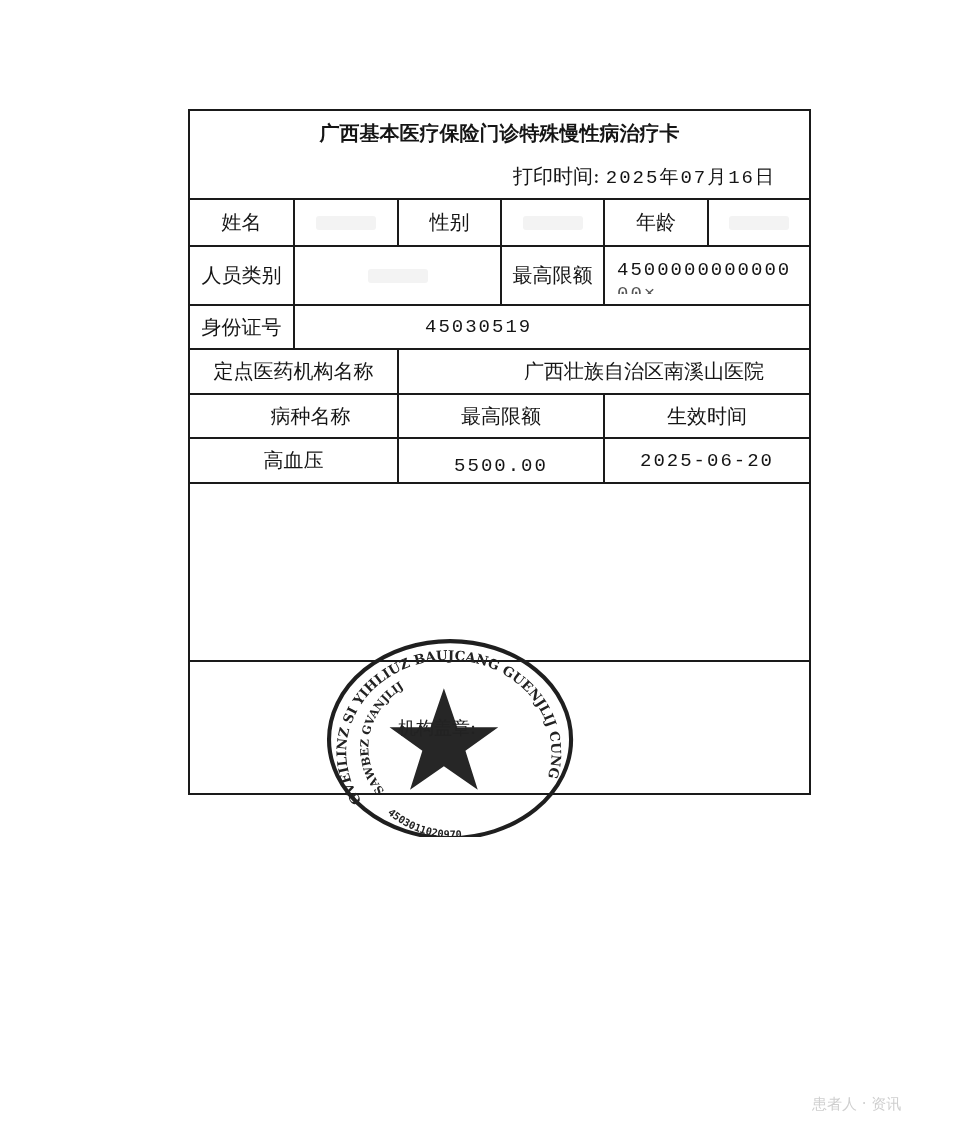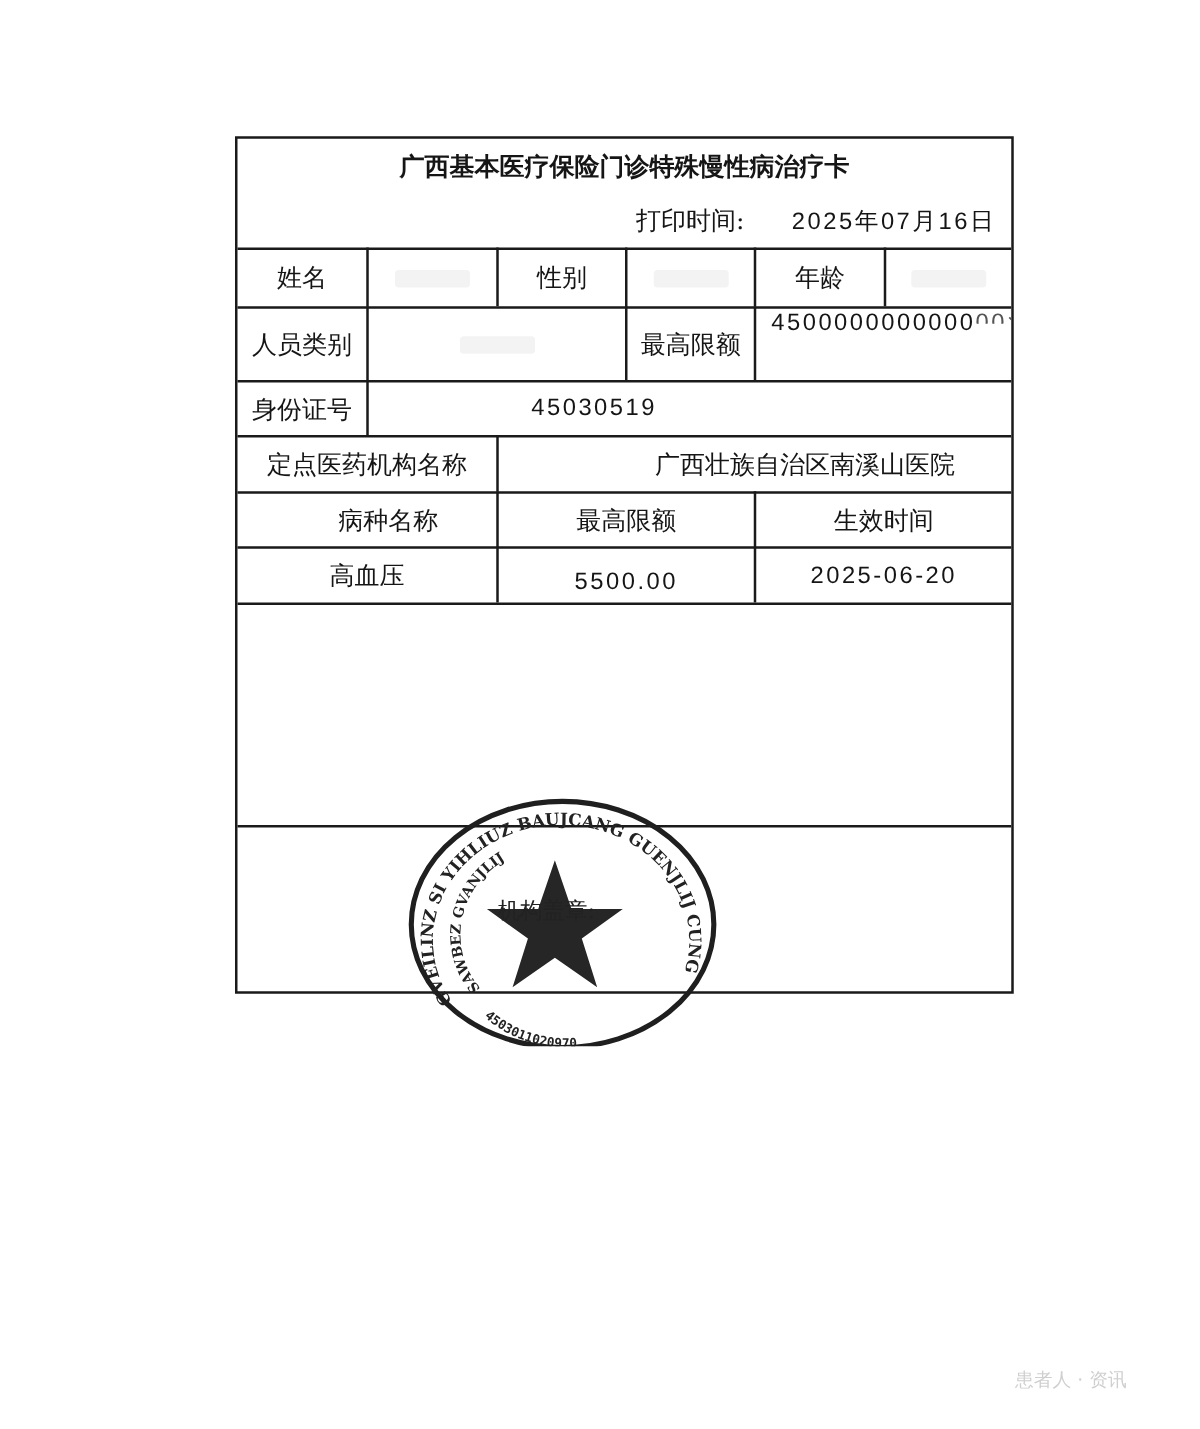--- a/index.html
+++ b/index.html
@@ -10,26 +10,26 @@
     .card {
       position: absolute; left: 188px; top: 109px; width: 623px; height: 686px;
       border: 2px solid #1a1a1a; box-sizing: border-box;
     }
     .hline { position: absolute; left: 0; right: 0; height: 0; border-top: 2px solid #1a1a1a; }
     .vline { position: absolute; width: 0; border-left: 2px solid #1a1a1a; }
     .cell {
       position: absolute; display: flex; align-items: center; justify-content: center;
       font-size: 20px; box-sizing: border-box; white-space: nowrap;
     }
-    .mono { font-family: Liberation Sans, sans-serif; font-size: 19px; letter-spacing: 2px; }
+    .mono { font-family: Liberation Mono, monospace; font-size: 19px; letter-spacing: 2px; }
     .title { font-size: 20px; font-weight: bold; }
-    .print-time { justify-content: flex-end; padding-right: 12px; gap: 32px; }
+    .print-time { justify-content: flex-end; padding-right: 33px; }
     .redacted { width: 60px; height: 14px; background: #f3f3f3; border-radius: 3px; }
     .personal-id {
-      flex-direction: row; align-items: flex-start; justify-content: center; padding-left: 12px; line-height: 24px;
+      flex-direction: column; align-items: flex-start; justify-content: center; padding-left: 12px; line-height: 24px;
       overflow: hidden;
     }
     .personal-id .line2 { color: #555; height: 12px; overflow: hidden; }
     .notes {
       position: absolute; left: 0; right: 0; top: 373px; height: 178px;
       padding: 28px 22px 0 0; box-sizing: border-box;
       font-size: 19px; line-height: 28px; white-space: normal;
     }
     .notes p { margin: 0; }
     .stamp-area { position: absolute; left: 0; right: 0; top: 551px; height: 133px; }

